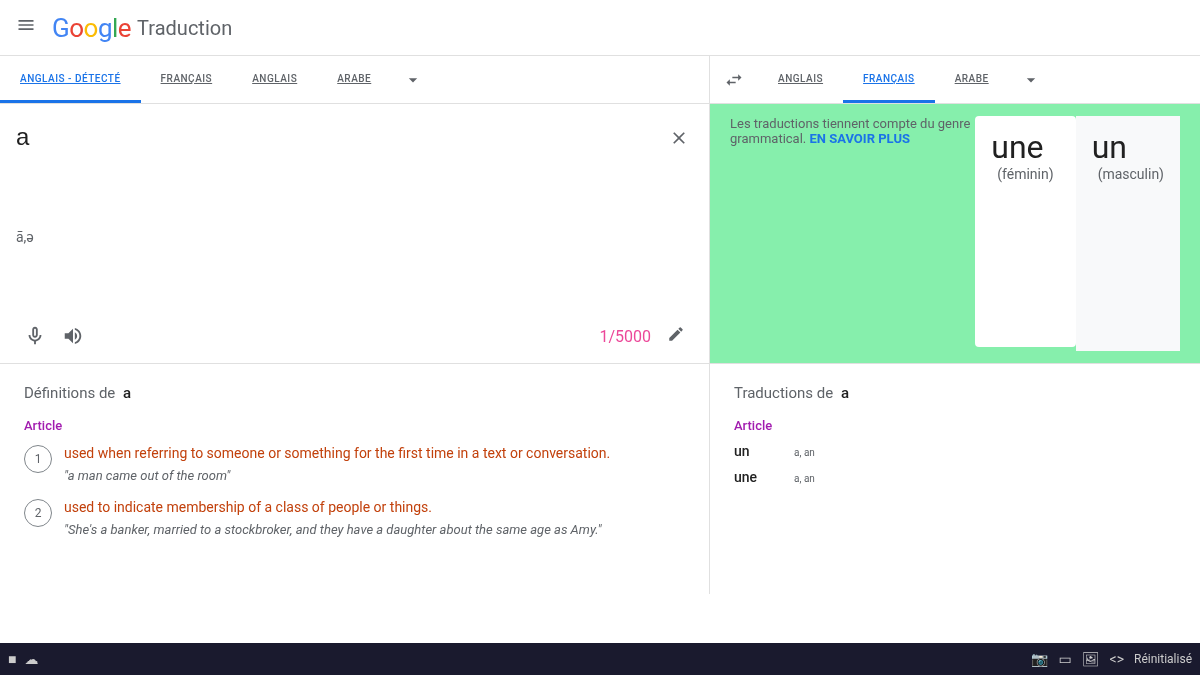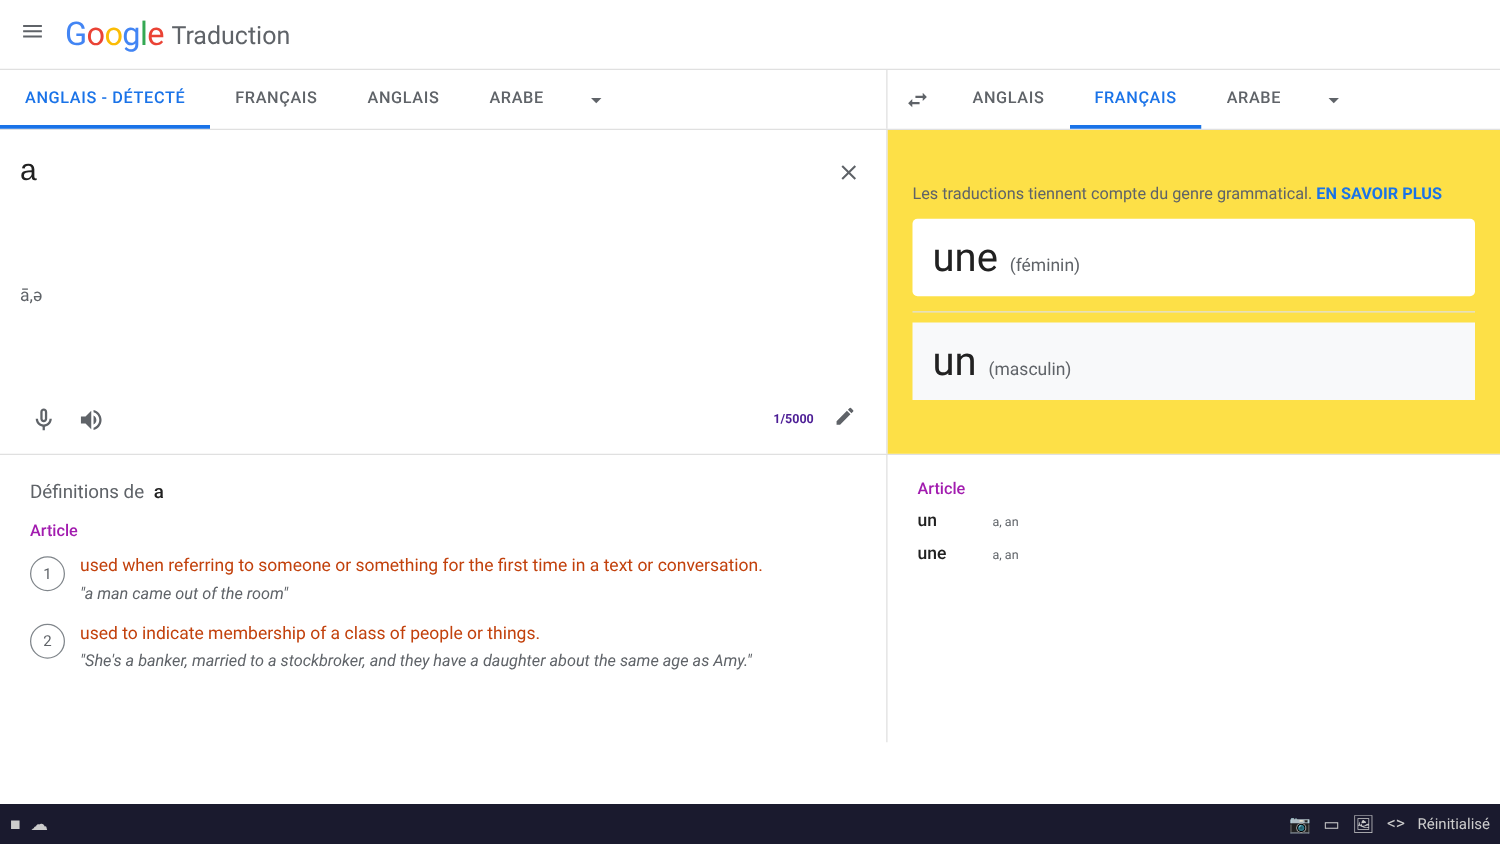--- a/index.html
+++ b/index.html
@@ -61,27 +61,28 @@
       flex: 1;
       height: 100%;
       padding-left: 0;
     }
     .lang-tab {
       display: flex;
       align-items: center;
       justify-content: center;
       height: 100%;
       padding: 0 20px;
-      font-size: 13px;
+      font-size: 10px;
       color: #5f6368;
       cursor: pointer;
       border-bottom: 3px solid transparent;
       font-weight: 500;
       letter-spacing: 0.5px;
       text-transform: uppercase;
+      text-decoration: underline;
     }
     .lang-tab.active-left {
       color: #1a73e8;
       border-bottom: 3px solid #1a73e8;
     }
     .lang-tab.active-right {
       color: #1a73e8;
       border-bottom: 3px solid #1a73e8;
     }
     .lang-dropdown {
@@ -156,38 +157,37 @@
       color: #5f6368;
       font-size: 20px;
       padding: 8px;
       border-radius: 50%;
       display: flex;
       align-items: center;
       justify-content: center;
     }
     .char-count {
       margin-left: auto;
-      font-size: 10px;
-      color: #4c1d95;
-      font-weight: bold;
+      font-size: 16px;
+      color: #ec4899;
     }
     .edit-btn {
       cursor: pointer;
       color: #5f6368;
       font-size: 18px;
       padding: 8px;
       margin-left: 8px;
     }
 
     
     .target-panel {
       flex: 1;
-      background: #fde047;
-      display: flex;
-      flex-direction: column;
+      background: #86efac;
+      display: flex;
+      flex-direction: row;
       padding: 12px 20px;
       justify-content: center;
     }
     .gender-notice {
       font-size: 13px;
       color: #5f6368;
       margin-bottom: 12px;
     }
     .gender-notice strong {
       color: #1a73e8;
@@ -448,20 +448,24 @@
         <span>2</span>
       </div>
       <div class="def-content">
         <div class="def-text">used to indicate membership of a class of people or things.</div>
         <div class="def-example">"She's a banker, married to a stockbroker, and they have a daughter about the same age as Amy."</div>
       </div>
     </div>
   </div>
 
   <div class="translations-panel">
+    <div class="section-title">
+      <span>Traductions de</span>
+      <span class="word" style="margin-left:4px;">a</span>
+    </div>
     <div class="pos-label">Article</div>
 
     <div class="trans-row">
       <span class="trans-word">un</span>
       <span class="trans-alts">a, an</span>
     </div>
     <div class="trans-row">
       <span class="trans-word">une</span>
       <span class="trans-alts">a, an</span>
     </div>

